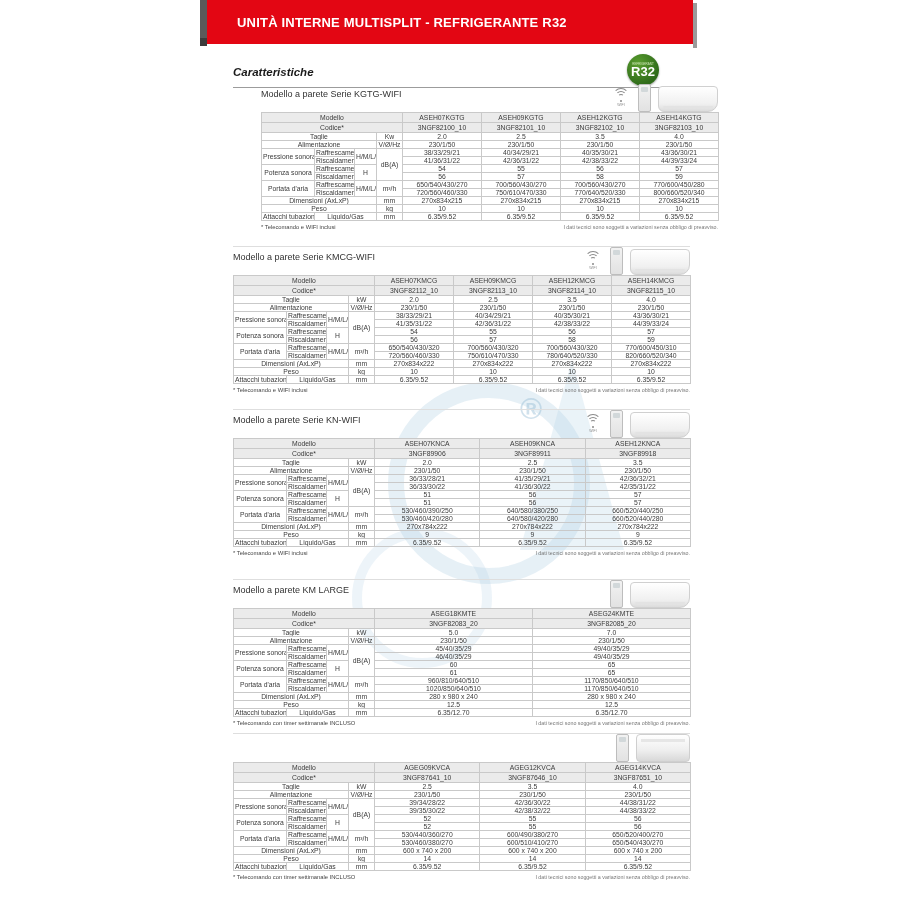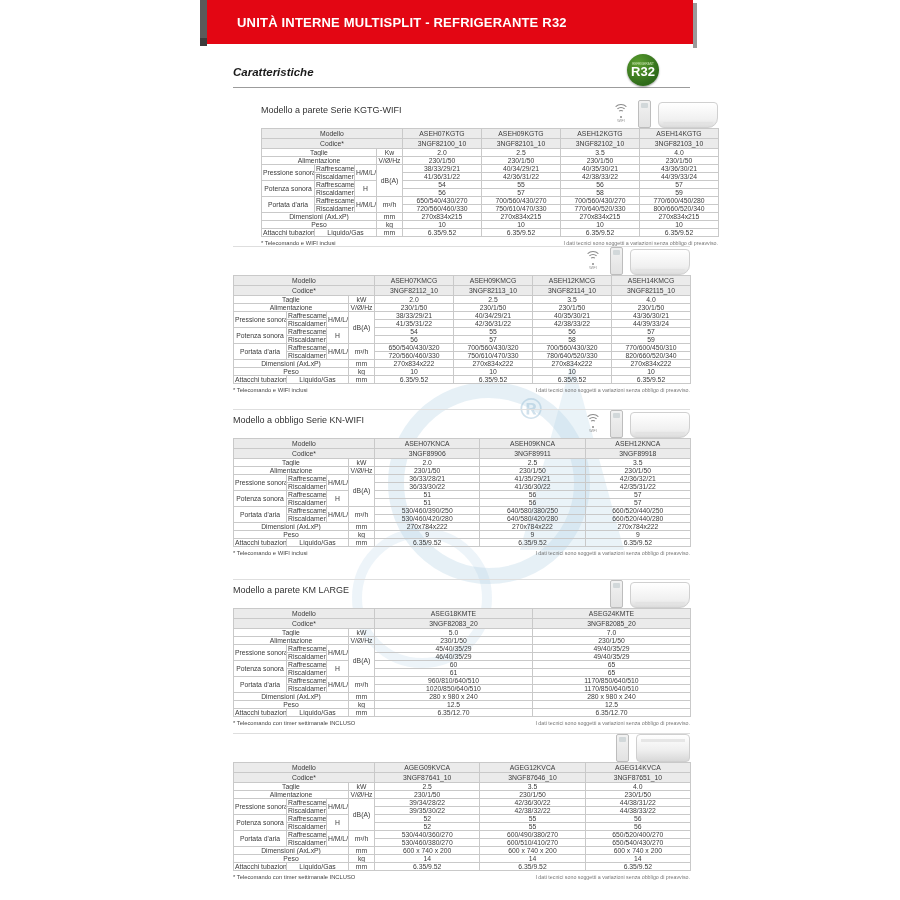--- a/index.html
+++ b/index.html
@@ -106,21 +106,21 @@
 
 <div class="heading-row">
   <span class="heading-text">Caratteristiche</span>
   <div class="r32-badge">
     <span class="small">REFRIGERANT</span>
     <span class="big">R32</span>
   </div>
 </div>
 
 <div id="sections">
-    <div class="section" style="top: 100px; padding-left: 28px;">
+    <div class="section" style="top: 84px; padding-left: 28px;">
       <div class="section-head">
         <div class="section-title">Modello a parete Serie KGTG-WIFI</div>
         <div class="icons">
           <div class="wifi-icon">
             <div class="wifi-arcs">
               <span class="wifi-a1"></span>
               <span class="wifi-a2"></span>
               <span class="wifi-a3"></span>
             </div>
             <div class="wifi-dot"></div>
@@ -249,20 +249,21 @@
           </tr>
         </tbody>
       </table>
       <div class="table-footer">
         <span class="fn-left">* Telecomando e WIFI inclusi</span>
         <span class="fn-right">I dati tecnici sono soggetti a variazioni senza obbligo di preavviso.</span>
       </div>
     </div>
     <div class="section divided" style="top: 246px;">
       <div class="section-head">
+        <div class="section-title">Modello a parete Serie KMCG-WIFI</div>
         <div class="icons">
           <div class="wifi-icon">
             <div class="wifi-arcs">
               <span class="wifi-a1"></span>
               <span class="wifi-a2"></span>
               <span class="wifi-a3"></span>
             </div>
             <div class="wifi-dot"></div>
             <div class="wifi-label">WIFI</div>
           </div>
@@ -389,21 +390,21 @@
           </tr>
         </tbody>
       </table>
       <div class="table-footer">
         <span class="fn-left">* Telecomando e WIFI inclusi</span>
         <span class="fn-right">I dati tecnici sono soggetti a variazioni senza obbligo di preavviso.</span>
       </div>
     </div>
     <div class="section divided" style="top: 409px;">
       <div class="section-head">
-        <div class="section-title">Modello a obbligo Serie KN-WIFI</div>
+        <div class="section-title">Modello a parete Serie KN-WIFI</div>
         <div class="icons">
           <div class="wifi-icon">
             <div class="wifi-arcs">
               <span class="wifi-a1"></span>
               <span class="wifi-a2"></span>
               <span class="wifi-a3"></span>
             </div>
             <div class="wifi-dot"></div>
             <div class="wifi-label">WIFI</div>
           </div>

